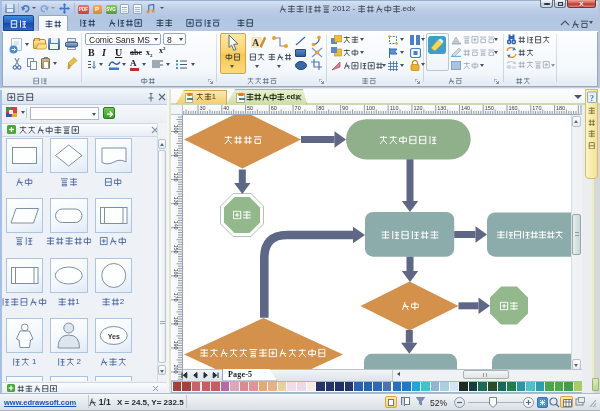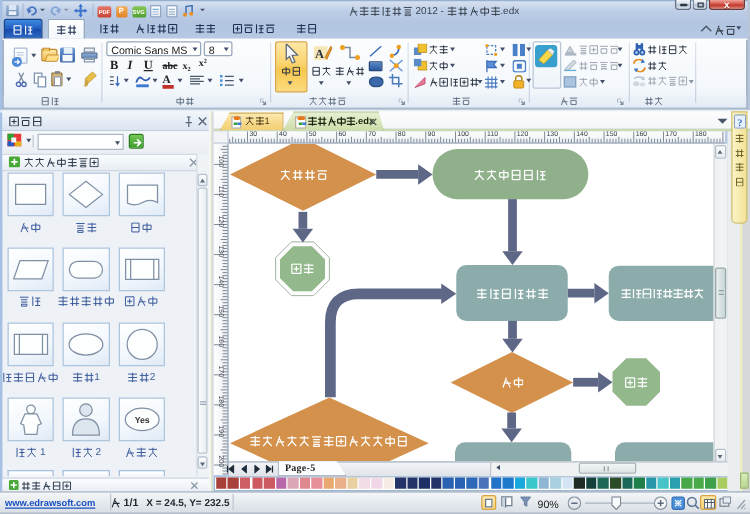--- a/index.html
+++ b/index.html
@@ -1115,21 +1115,21 @@
     <div style="position:absolute;left:401.0px;top:396.5px;width:11.0px;height:10.0px;">
       <div style="width:9px;height:8px;background:#fff;border:1px solid #6a7a8c">
         <div style="width:3px;height:8px;background:#c8d4e0;border-right:1px solid #6a7a8c"></div>
       </div>
     </div>
     <div style="position:absolute;left:415.5px;top:397.0px;">
       <svg width="9" height="9">
         <path d="M0.5 0.5 H8.5 L5.5 4.5 V8 L3.5 7 V4.5 Z" fill="#7a92b8" stroke="#5a7294" stroke-width="0.7"></path>
       </svg>
     </div>
-    <div style="position:absolute;left:430.0px;top:397.5px;"><span style="font:8.5px 'Liberation Sans',sans-serif;color:#222">90%</span></div>
+    <div style="position:absolute;left:430.0px;top:397.5px;"><span style="font:8.5px 'Liberation Sans',sans-serif;color:#222">52%</span></div>
     <div style="position:absolute;left:454.0px;top:397.0px;">
       <svg width="11" height="11">
         <circle cx="5.5" cy="5.5" r="5" fill="linear-gradient(#fff,#e0e6ec)" fill-opacity="0" stroke="#8a96a4" stroke-width="1" style="fill:#f4f6f8"></circle>
         <path d="M3 5.5 H8" stroke="#5a6a7c" stroke-width="1.2"></path>
       </svg>
     </div>
     <div style="position:absolute;left:468.0px;top:401.5px;width:56.0px;height:1.5px;background:#a8b2bc;border-radius:1px;"></div>
     <div style="position:absolute;left:489.0px;top:396.5px;">
       <svg width="8" height="11">
         <path d="M0.5 0.5 H7.5 V7 L4 10.5 L0.5 7 Z" fill="#f8fafc" stroke="#7a8694" stroke-width="1"></path>

